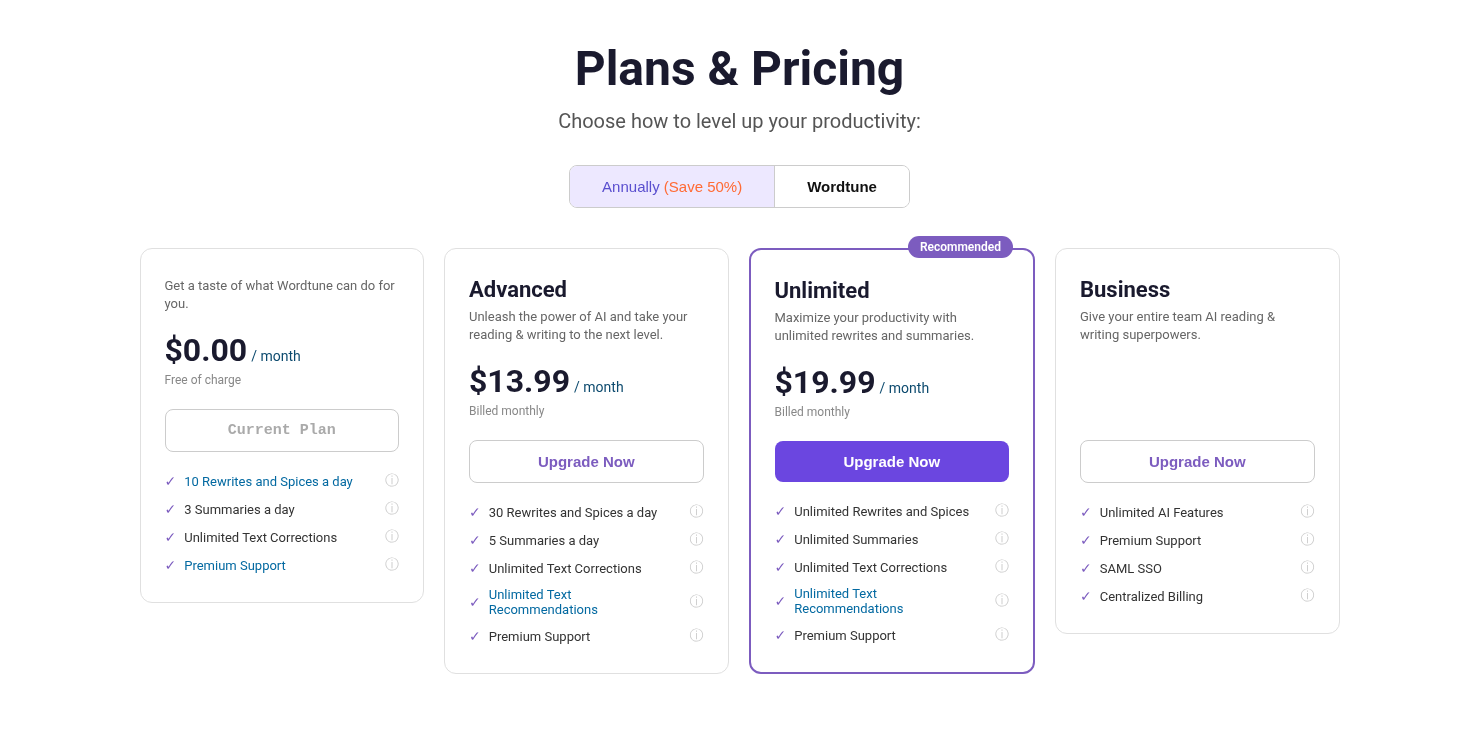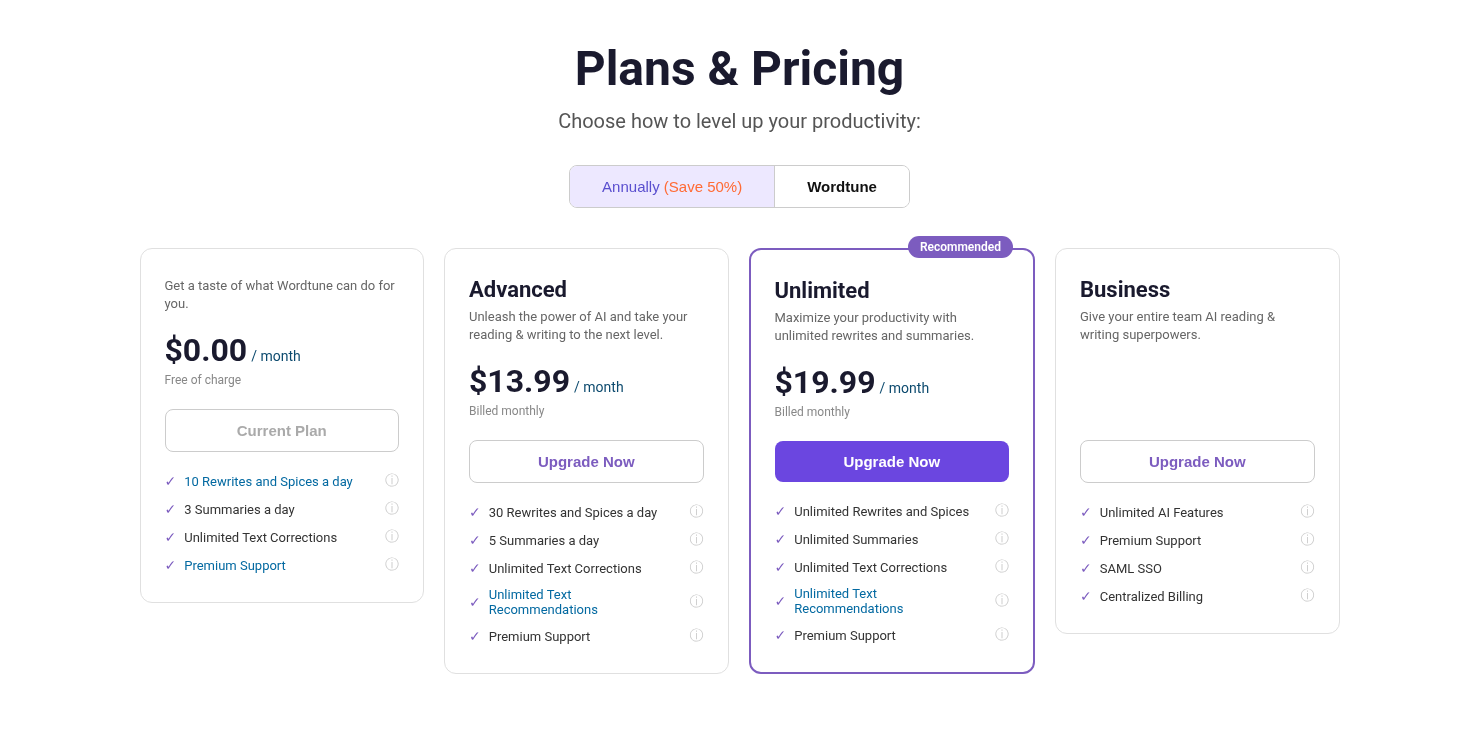--- a/index.html
+++ b/index.html
@@ -130,20 +130,21 @@
       font-weight: 600;
       cursor: pointer;
       border: 1.5px solid #ccc;
       background: #fff;
       color: #7c5cbf;
       margin-bottom: 20px;
     }
     .plan-btn.current {
       color: #aaa;
       cursor: default;
+      font-family: Liberation Mono, monospace;
     }
     .plan-btn.primary {
       background: #6b46e0;
       color: #fff;
       border: none;
     }
     .features-list {
       list-style: none;
       display: flex;
       flex-direction: column;

